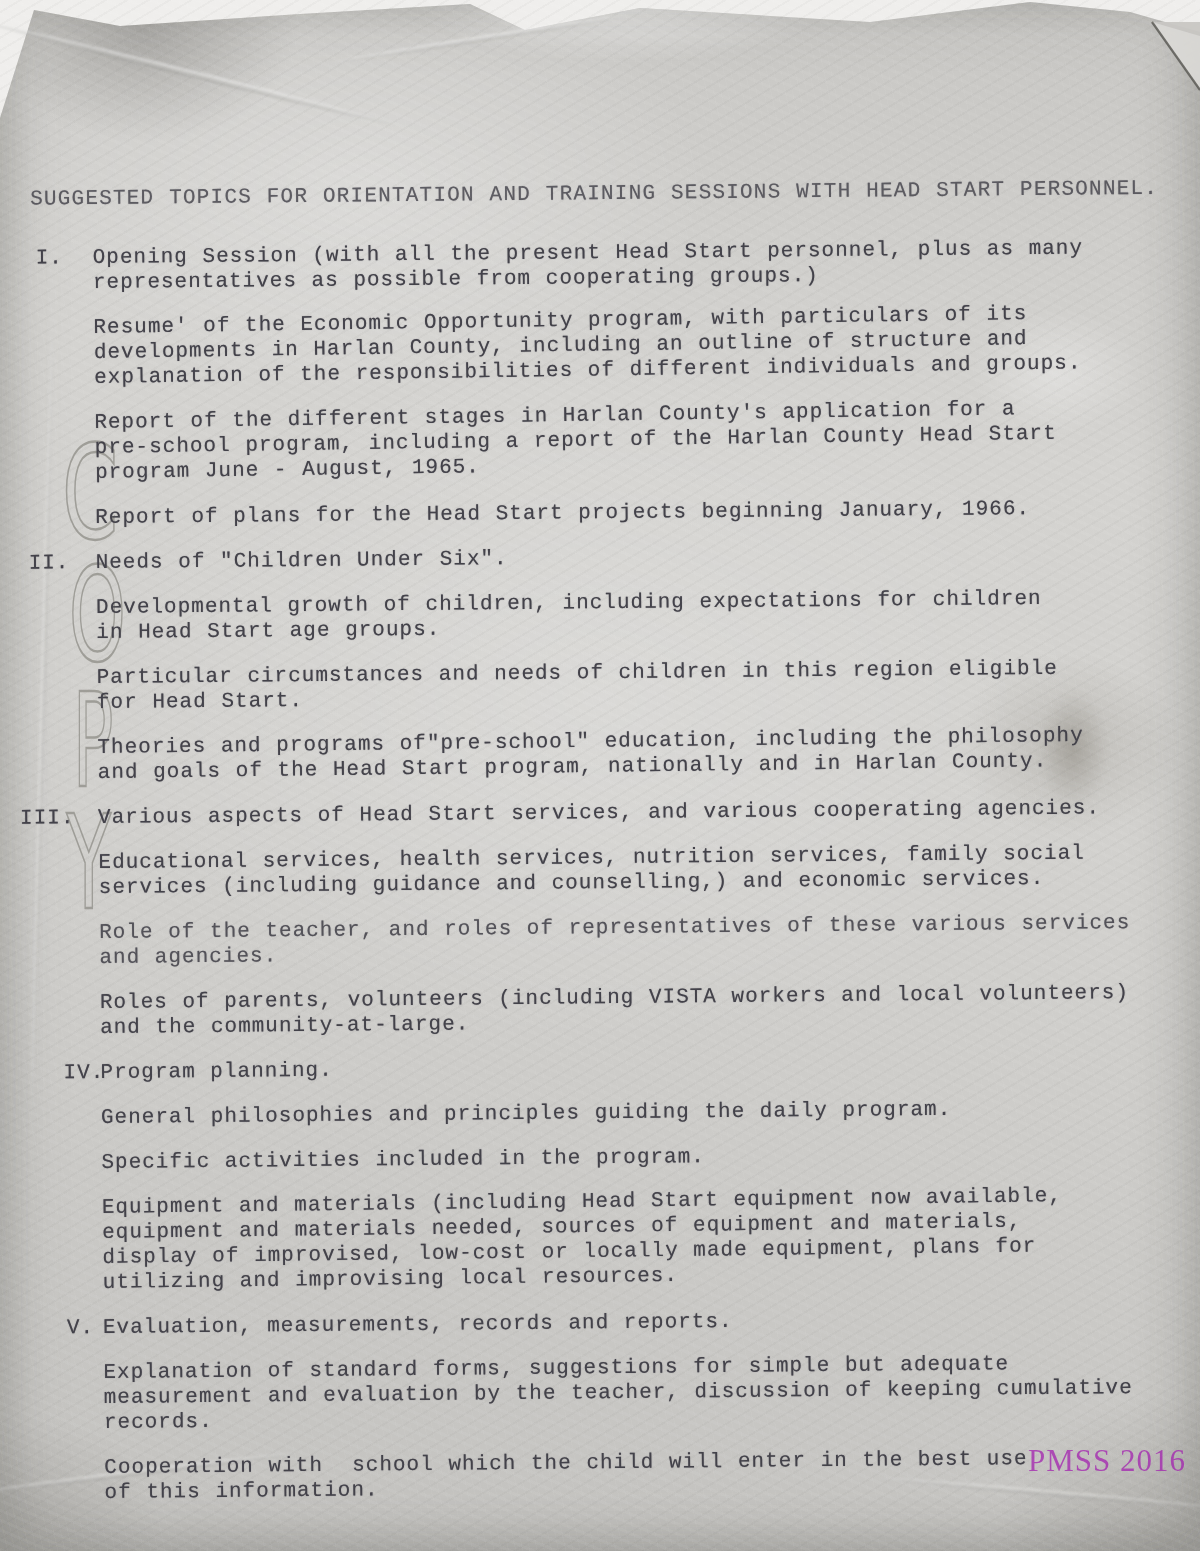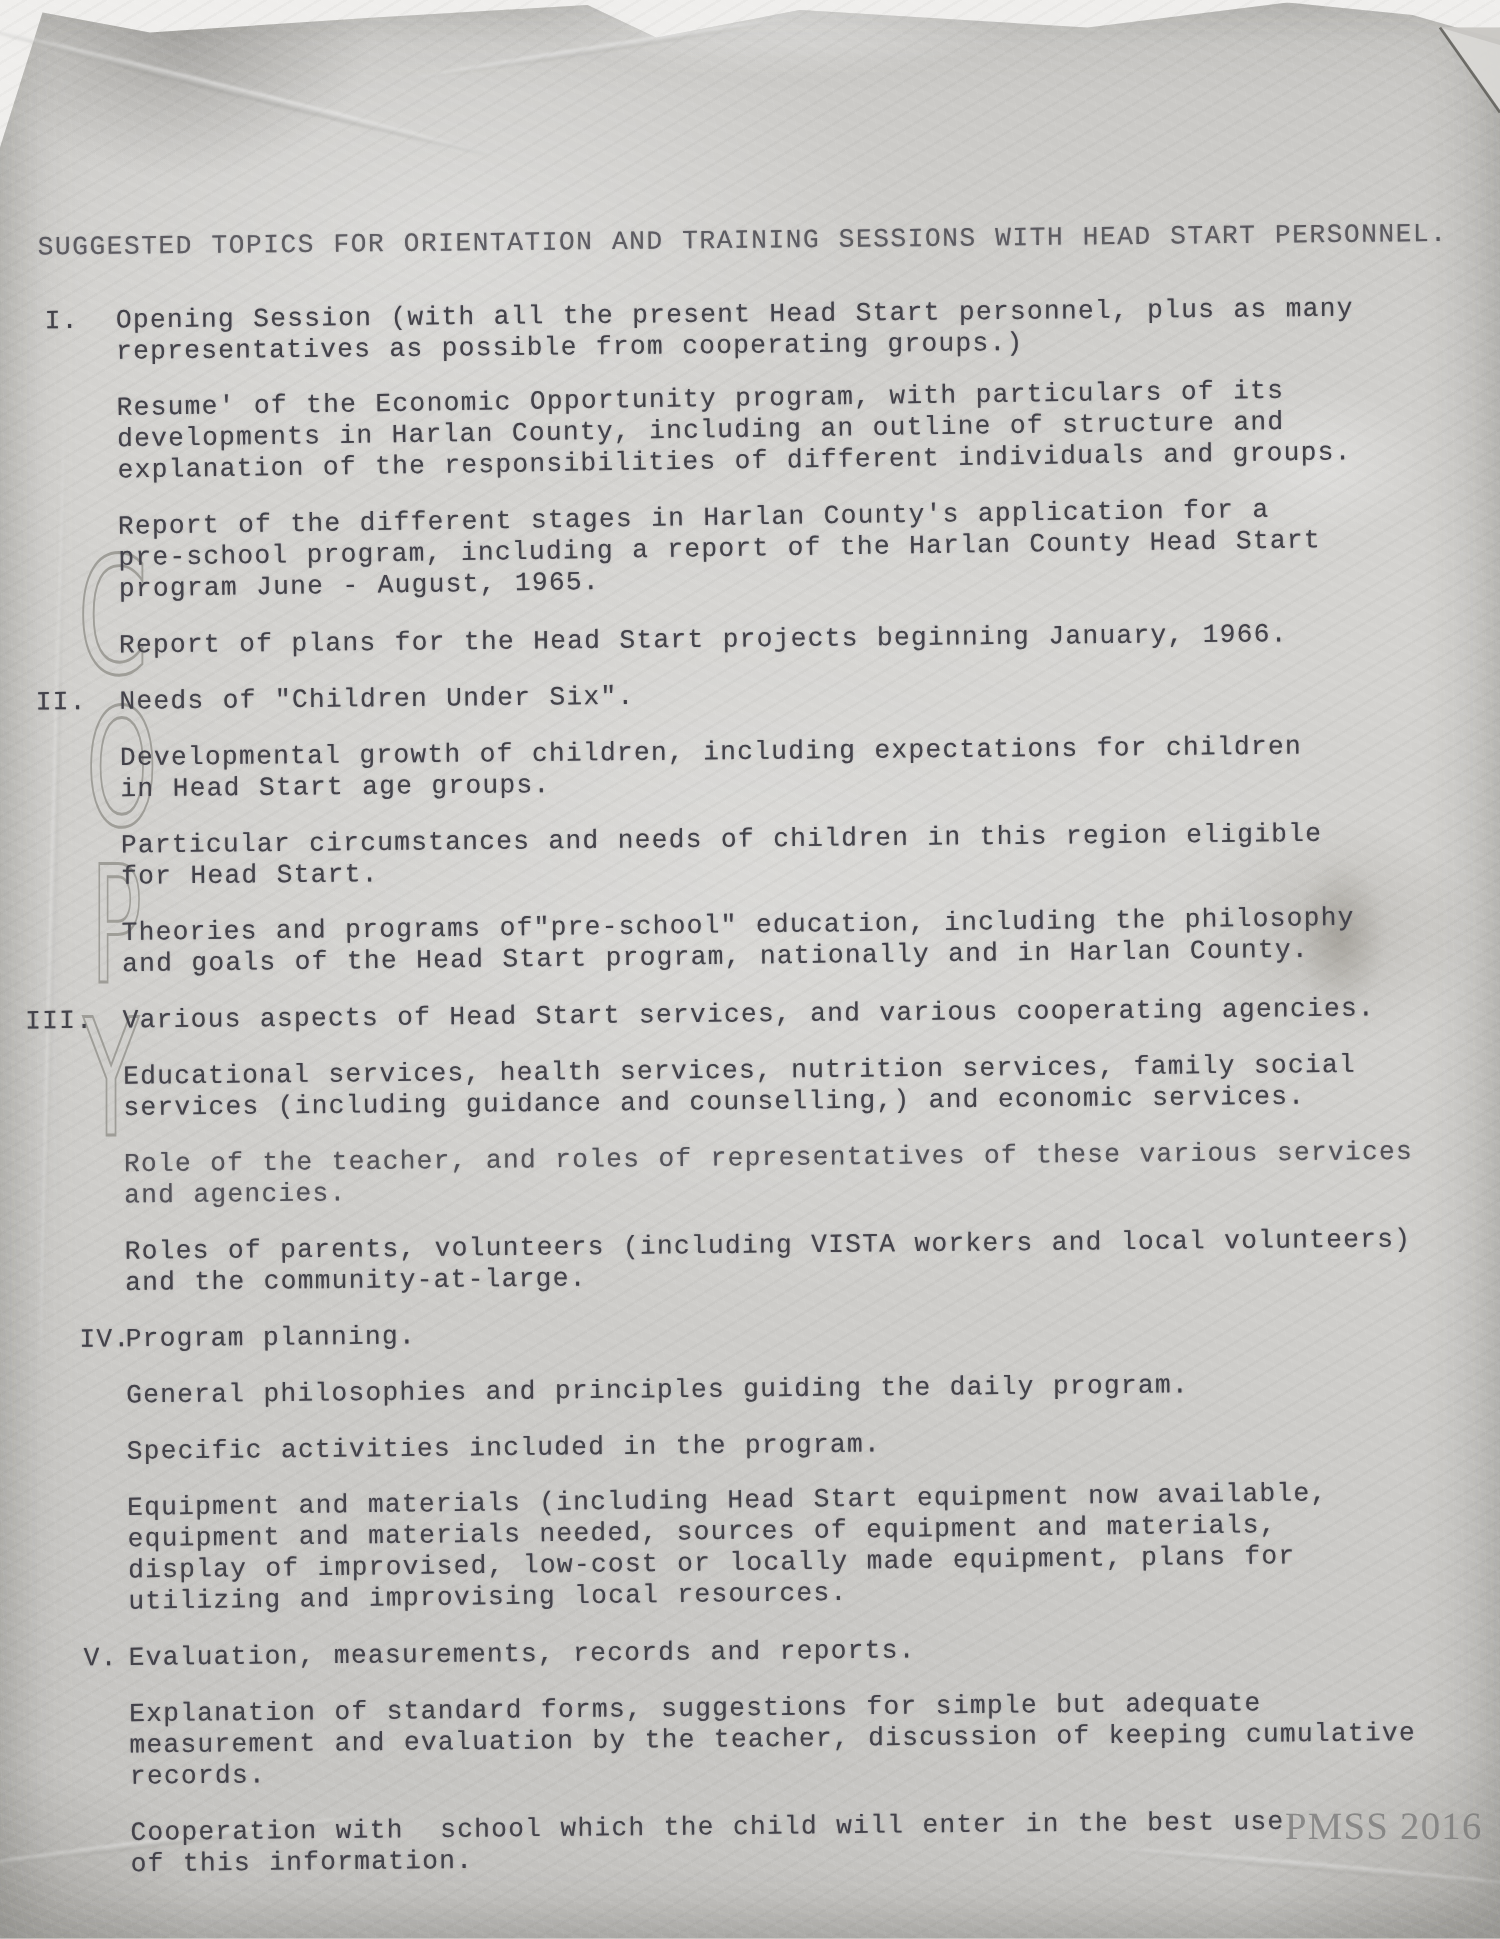--- a/index.html
+++ b/index.html
@@ -52,21 +52,21 @@
   
   .stain{position:absolute;left:1038px;top:690px;width:70px;height:120px;border-radius:50%;
     background:radial-gradient(closest-side,rgba(96,90,78,.25),transparent);filter:blur(2px);pointer-events:none;}
   
   .dogear{position:absolute;right:0;top:0;width:64px;height:100px;pointer-events:none;}
   
   .copy-mark{position:absolute;left:52px;top:428px;pointer-events:none;opacity:.85;}
   
   .pmss{position:absolute;left:1028px;top:1443px;
     font-family:"Liberation Serif","DejaVu Serif",serif;
-    font-size:31px;color:#737373;opacity:.72;letter-spacing:1px;white-space:pre;}
+    font-size:31px;color:#a21caf;opacity:.72;letter-spacing:1px;white-space:pre;}
   
   .content{
     position:absolute;left:92px;top:186px;width:1110px;
     transform:rotate(-0.55deg);transform-origin:0 0;
     font-size:21px;line-height:25px;letter-spacing:1px;word-spacing:1px;
     color:#43424a;text-shadow:0 0 1px rgba(67,66,74,.55);
   }
   .title{
     margin:0 0 34px -62px;font-size:21px;font-weight:normal;
     white-space:pre;letter-spacing:1.2px;opacity:.82;

